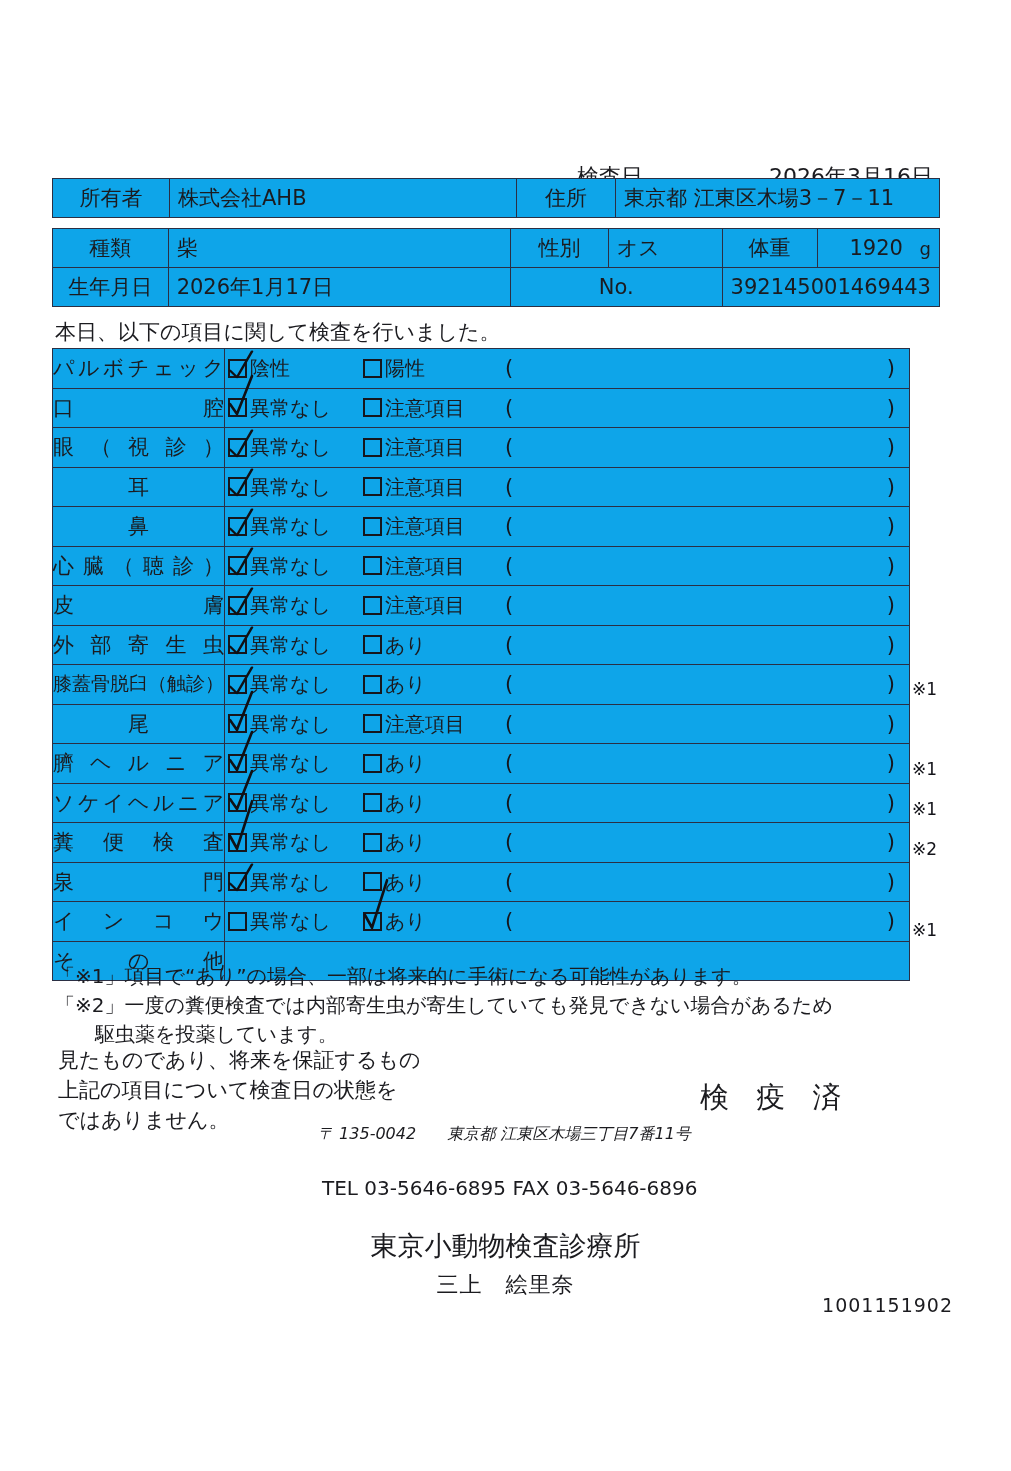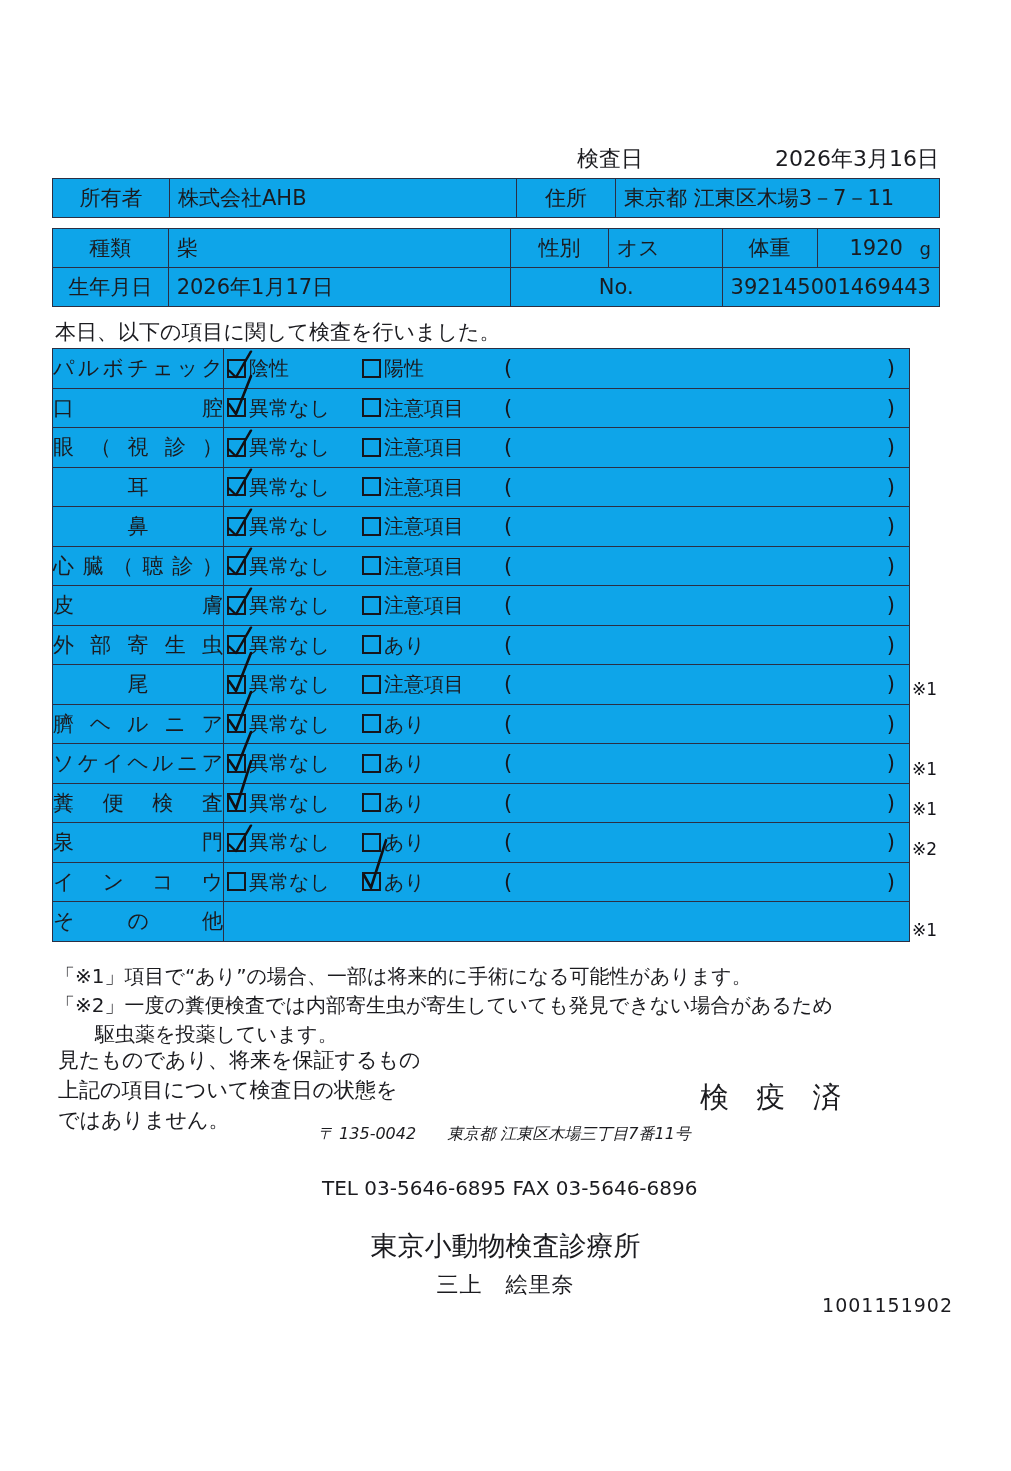--- a/index.html
+++ b/index.html
@@ -22,21 +22,21 @@
     color:#14141a;
   }
 
   
   .examdate{
     position:absolute;left:0;right:72px;top:144px;
     display:flex;justify-content:flex-end;align-items:baseline;
     font-size:22px;
   }
   .examdate .lbl{margin-right:126px;}
-  .examdate .val{min-width:170px;text-align:right;}
+  .examdate .val{min-width:170px;text-align:left;margin-top:18px;}
 
   
   .tbl{position:absolute;border-collapse:collapse;}
   .tbl td{
     border:1.6px solid #2b2f44;
     font-size:21px;
     padding:0 8px;
     height:38px;
     vertical-align:middle;
     background:#0ea5e9;
@@ -424,20 +424,45 @@
               </div>
               <div class="paren">
                 <span>(</span>
                 <span class="pr">)</span>
               </div>
             </div>
           </td>
         </tr>
         <tr>
           <td class="lblcell">
+            <span class="lbl-plain">膝蓋骨脱臼（触診）</span>
+          </td>
+          <td class="optcell">
+            <div class="opts">
+              <div class="opt first">
+                <span class="box">
+                  <svg class="check " viewBox="0 0 30 50" preserveAspectRatio="none">
+                    <path d="M4 30 L11 40 L26 2" fill="none" stroke="#101014" stroke-width="2.6" stroke-linecap="round" stroke-linejoin="round"></path>
+                  </svg>
+                </span>
+                <span class="opt-text">異常なし</span>
+              </div>
+              <div class="opt second">
+                <span class="box"></span>
+                <span class="opt-text">あり</span>
+              </div>
+              <div class="paren">
+                <span>(</span>
+                <span class="pr">)</span>
+              </div>
+            </div>
+          </td>
+        </tr>
+        <tr>
+          <td class="lblcell">
             <span class="lbl-center">尾</span>
           </td>
           <td class="optcell">
             <div class="opts">
               <div class="opt first">
                 <span class="box">
                   <svg class="check tall" viewBox="0 0 30 50" preserveAspectRatio="none">
                     <path d="M4 30 L11 40 L26 2" fill="none" stroke="#101014" stroke-width="2.6" stroke-linecap="round" stroke-linejoin="round"></path>
                   </svg>
                 </span>

